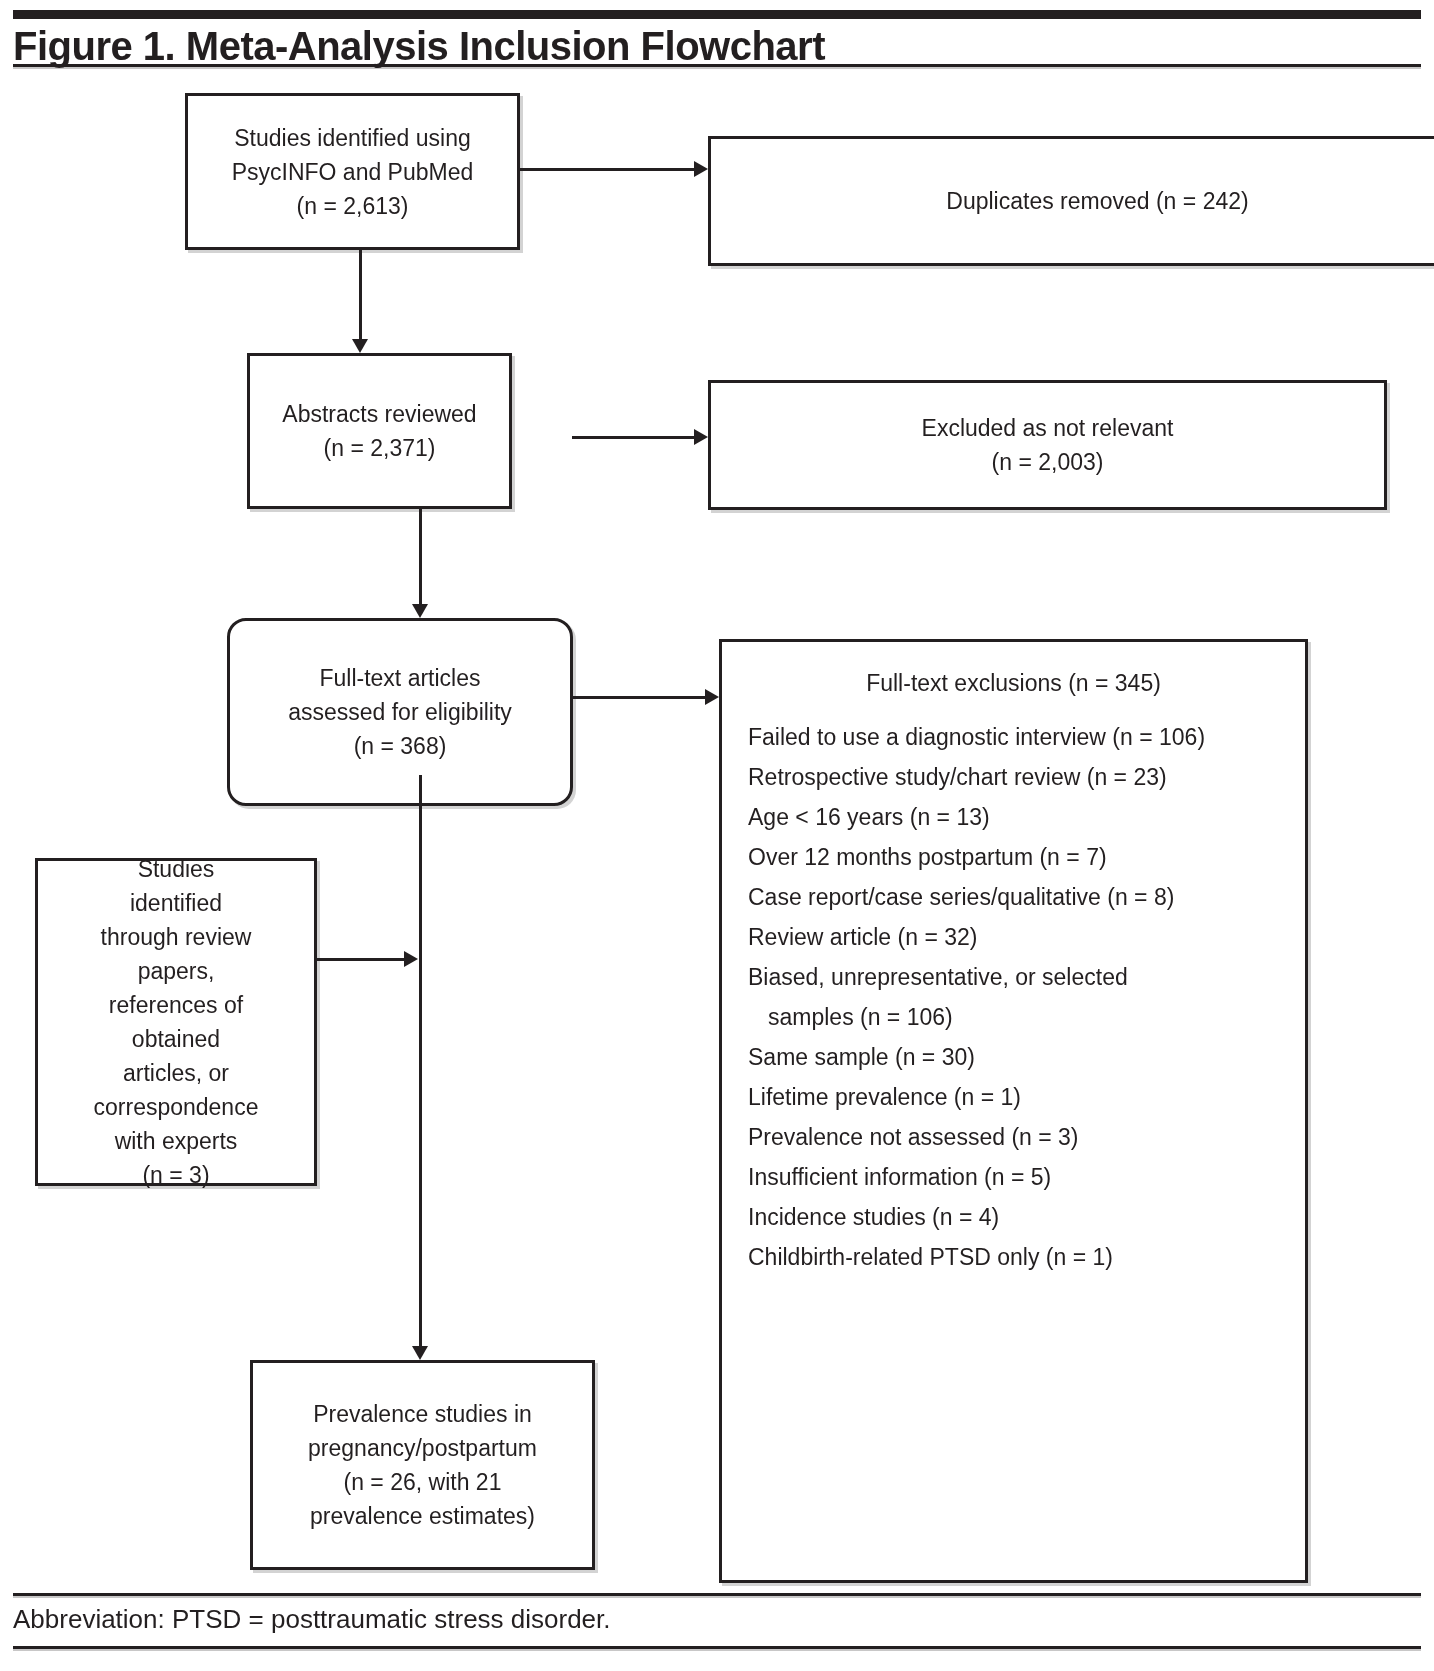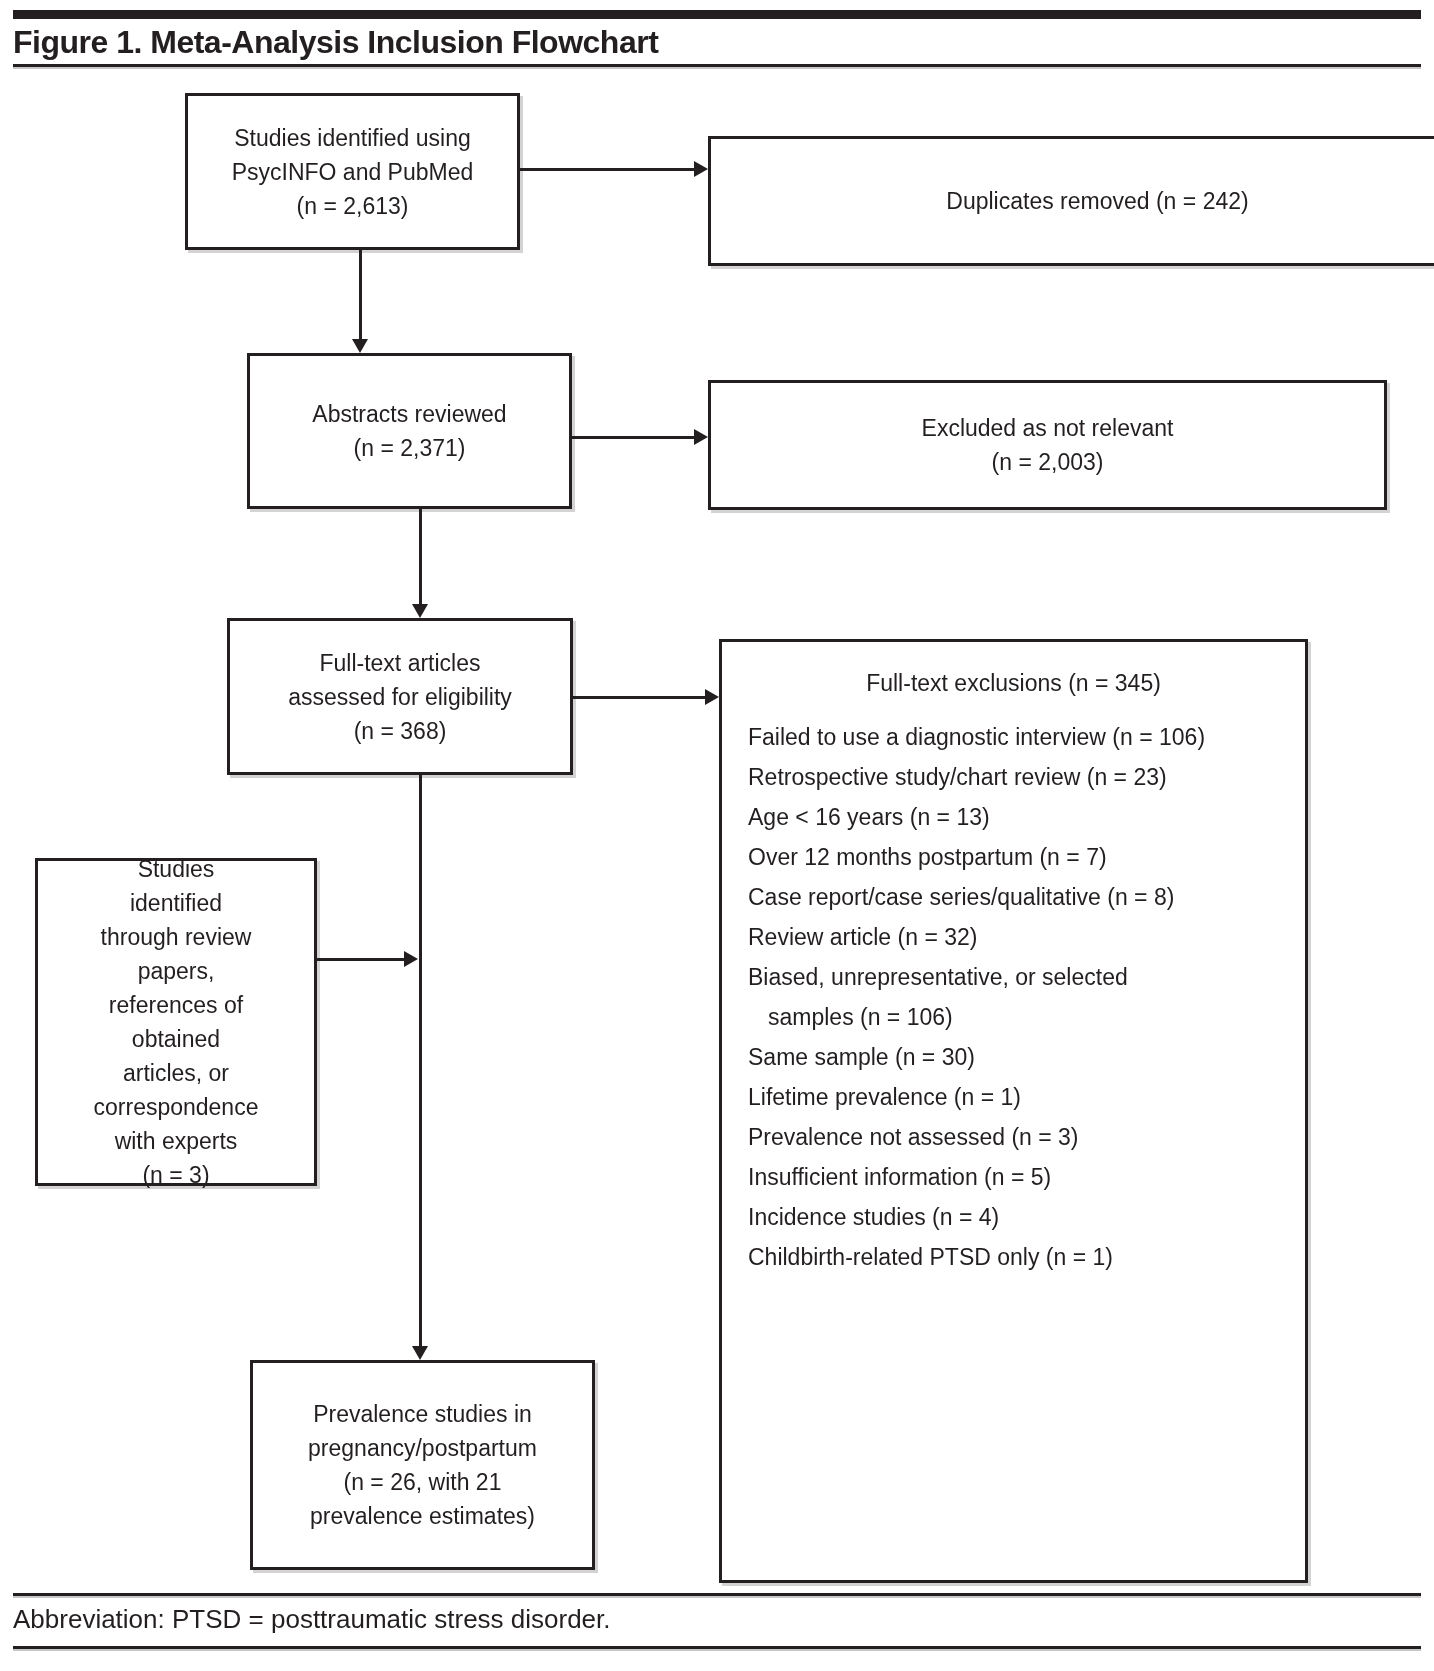--- a/index.html
+++ b/index.html
@@ -21,21 +21,21 @@
   }
   .topbar {
     position: absolute;
     left: 13px; top: 10px;
     width: 1408px; height: 9px;
     background: var(--ink);
   }
   .fig-title {
     position: absolute;
     left: 13px; top: 24px;
-    font-size: 32px;
+    font-size: 40px;
     font-weight: bold;
     letter-spacing: -0.5px;
     white-space: nowrap;
   }
   .rule {
     position: absolute;
     left: 13px;
     width: 1408px; height: 3px;
     background: var(--ink);
     box-shadow: 0 2px 0 rgba(35,31,32,0.25);
@@ -57,23 +57,23 @@
     align-items: center;
     justify-content: center;
     text-align: center;
     font-size: 23px;
     line-height: 34px;
     white-space: pre-line;
     box-shadow: 3px 3px 0 rgba(110,110,110,0.30);
   }
   .node-identified     { left: 185px; top: 93px;   width: 335px; height: 157px; }
   .node-duplicates     { left: 708px; top: 136px;  width: 779px; height: 130px; }
-  .node-abstracts      { left: 247px; top: 353px;  width: 325px; height: 156px; }
+  .node-abstracts      { left: 247px; top: 353px;  width: 265px; height: 156px; }
   .node-not-relevant   { left: 708px; top: 380px;  width: 679px; height: 130px; }
-  .node-fulltext       { left: 227px; top: 618px;  width: 346px; height: 157px; }
+  .node-fulltext       { left: 227px; top: 618px;  width: 346px; height: 188px; border-radius: 19px; }
   .node-review-sources { left: 35px;  top: 858px;  width: 282px; height: 328px; }
   .node-prevalence     { left: 250px; top: 1360px; width: 345px; height: 210px; }
   .node-exclusions {
     left: 719px; top: 639px; width: 589px; height: 944px;
     display: block;
     text-align: left;
     white-space: normal;
     padding: 22px 10px 0 26px;
   }
   .ex-header {

